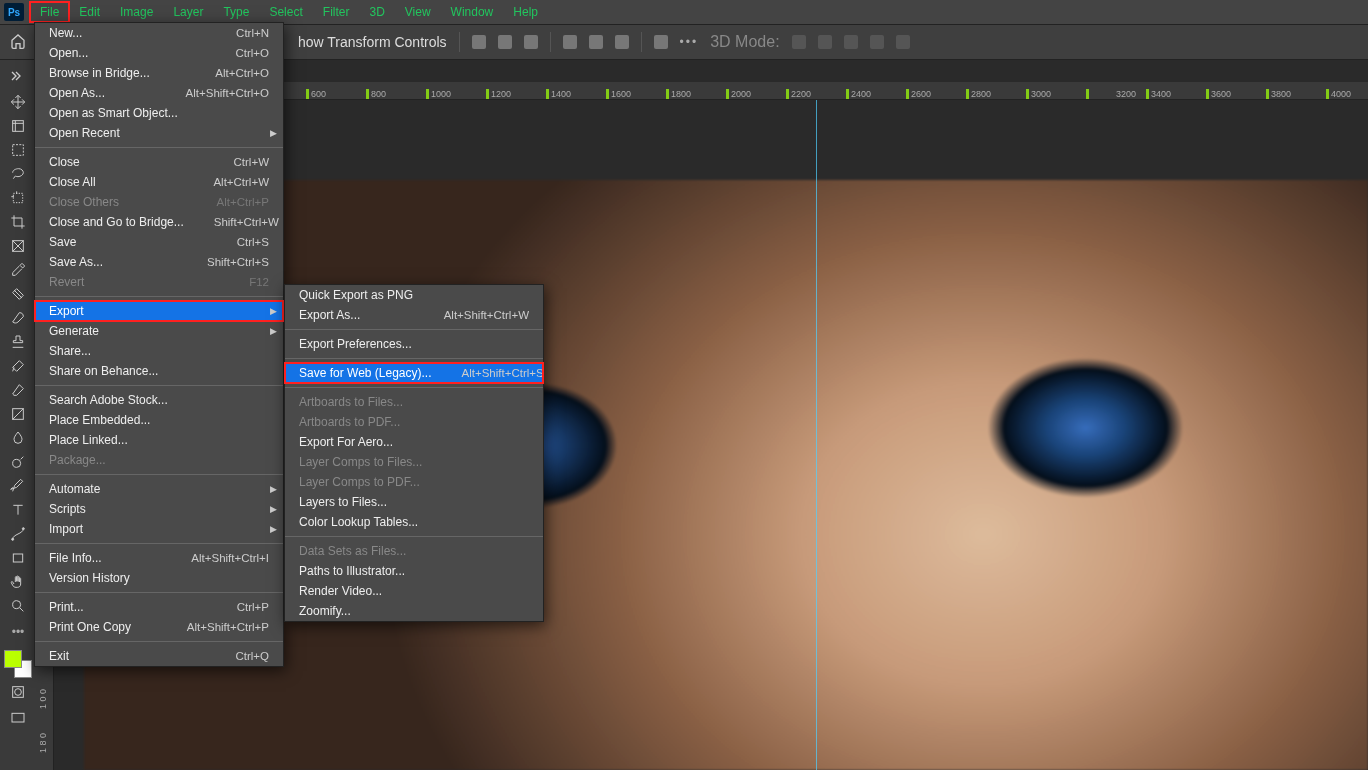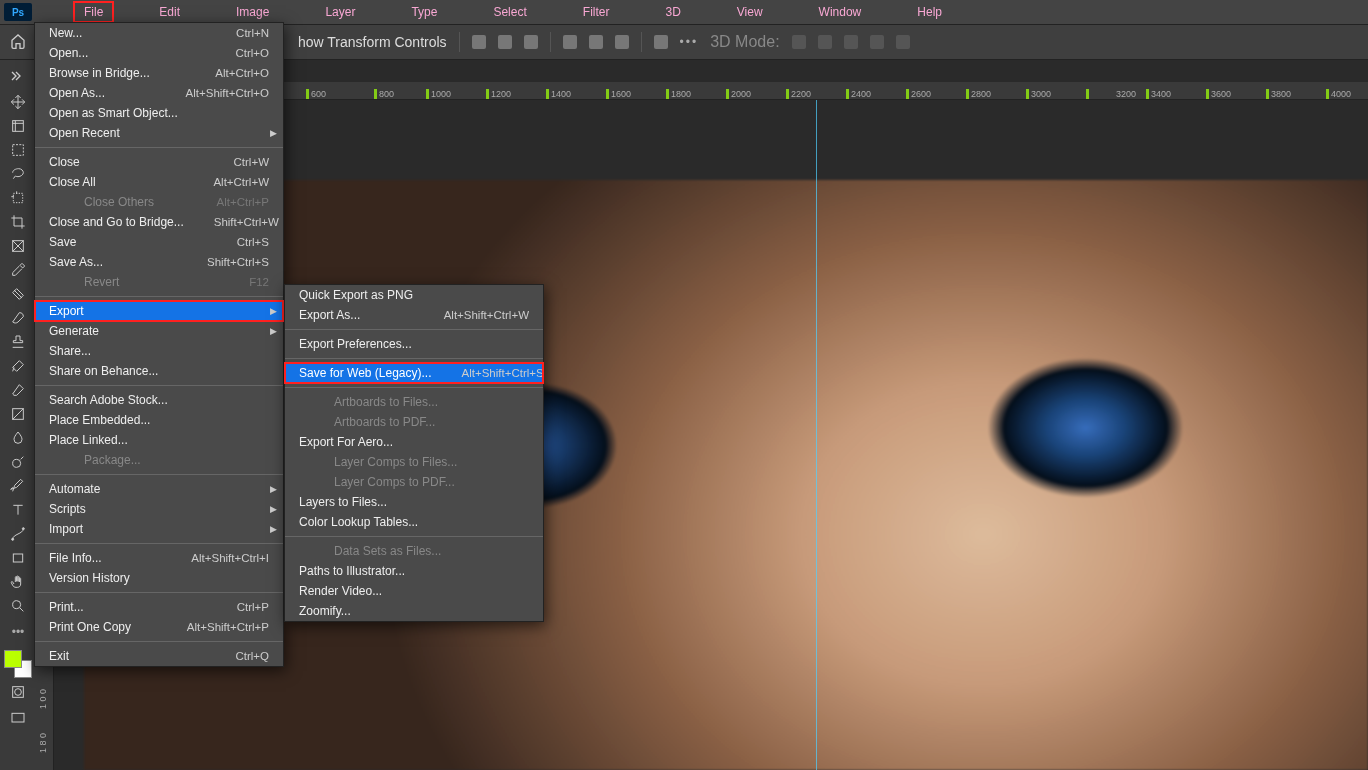--- a/index.html
+++ b/index.html
@@ -1,21 +1,21 @@
 <!DOCTYPE html>
 <html><head>
 <meta charset="utf-8">
 <style>
 * { margin: 0; padding: 0; box-sizing: border-box; font-family: "Segoe UI", Tahoma, sans-serif; user-select: none; }
 html, body { width: 1368px; height: 770px; overflow: hidden; background: #2a2a2a; color: #ccc; font-size: 12px; }
 
 
 .menubar { height: 24px; background: #444444; display: flex; align-items: center; padding-left: 4px; }
-.menubar .ps-logo { width: 28px; height: 18px; background: #001d36; color: #31a8ff; font-weight: bold; font-size: 10px; display: flex; align-items: center; justify-content: center; border-radius: 2px; margin-right: 6px; }
-.menubar .menu-item { padding: 3px 10px; color: #f9a8d4; cursor: default; margin-left: 36px; }
+.menubar .ps-logo { width: 20px; height: 18px; background: #001d36; color: #31a8ff; font-weight: bold; font-size: 10px; display: flex; align-items: center; justify-content: center; border-radius: 2px; margin-right: 6px; }
+.menubar .menu-item { padding: 3px 10px; color: #22c55e; cursor: default; }
 .menubar .menu-item.file-hl { outline: 2px solid #ff2020; outline-offset: -1px; }
 
 
 .optionsbar { height: 36px; background: #3f3f3f; border-top: 1px solid #222; border-bottom: 1px solid #222; display: flex; align-items: center; padding-left: 10px; gap: 12px; }
 .optionsbar .home-icon { width: 16px; height: 16px; color: #ccc; }
 .optionsbar .stub { color: #ddd; font-size: 14px; margin-left: 260px; }
 .optionsbar .icon { width: 14px; height: 14px; background: #777; border-radius: 2px; }
 .optionsbar .sep { width: 1px; height: 20px; background: #555; }
 .optionsbar .more { color: #aaa; letter-spacing: 2px; }
 
@@ -40,21 +40,21 @@
   radial-gradient(140px 100px at 78% 42%, #3a6db8 0%, #1e4678 28%, #0a1420 58%, transparent 70%),
   radial-gradient(600px 500px at 70% 60%, #d9b89a 0%, #c4997a 30%, #8a6248 60%, #3a2a22 100%),
   linear-gradient(180deg, #1a1410 0%, #4a3428 20%, #c8a488 50%, #9a7458 80%);
   filter: blur(1.2px) contrast(1.05);
 }
 .canvas .guide { position: absolute; top: 0; bottom: 0; left: 58%; width: 1px; background: #4fd0ff; opacity: .7; }
 
 
 .dropdown { position: absolute; background: #4a4a4a; color: #eee; font-size: 12px; box-shadow: 2px 4px 14px rgba(0,0,0,.6); border: 1px solid #222; }
 .dropdown .row { display: flex; justify-content: space-between; align-items: center; padding: 3px 14px; white-space: nowrap; cursor: default; position: relative; }
-.dropdown .row.disabled { color: #888; margin-left: 35px; }
+.dropdown .row.disabled { color: #888; }
 .dropdown .row .short { color: #ccc; margin-left: 30px; font-size: 11.5px; }
 .dropdown .row.disabled .short { color: #777; }
 .dropdown .sep { height: 1px; background: #666; margin: 4px 0; }
 .dropdown .row.hl { background: #1473e6; color: #fff; }
 .dropdown .row .sub-caret { position: absolute; right: 6px; font-size: 9px; color: #ccc; }
 .dropdown .row.red-box { outline: 2px solid #ff2020; outline-offset: -1px; }
 
 #file-menu { left: 34px; top: 22px; width: 250px; }
 #export-menu { left: 284px; top: 284px; width: 260px; }
 
@@ -244,21 +244,21 @@
     </div>
   <div class="tool">
       <svg viewBox="0 0 24 24" stroke="#ccc" fill="none" stroke-width="1.5">
         <rect x="3" y="5" width="18" height="13"></rect>
       </svg>
     </div>
 </div>
 
 <div class="ruler-h" id="rulerH">
     <div class="tick" style="left: 270px;">600</div>
-    <div class="tick" style="left: 338px;">800</div>
+    <div class="tick" style="left: 330px;">800</div>
     <div class="tick" style="left: 390px;">1000</div>
     <div class="tick" style="left: 450px;">1200</div>
     <div class="tick" style="left: 510px;">1400</div>
     <div class="tick" style="left: 570px;">1600</div>
     <div class="tick" style="left: 630px;">1800</div>
     <div class="tick" style="left: 690px; text-align: right;">2000</div>
     <div class="tick" style="left: 750px;">2200</div>
     <div class="tick" style="left: 810px;">2400</div>
     <div class="tick" style="left: 870px;">2600</div>
     <div class="tick" style="left: 930px;">2800</div>

